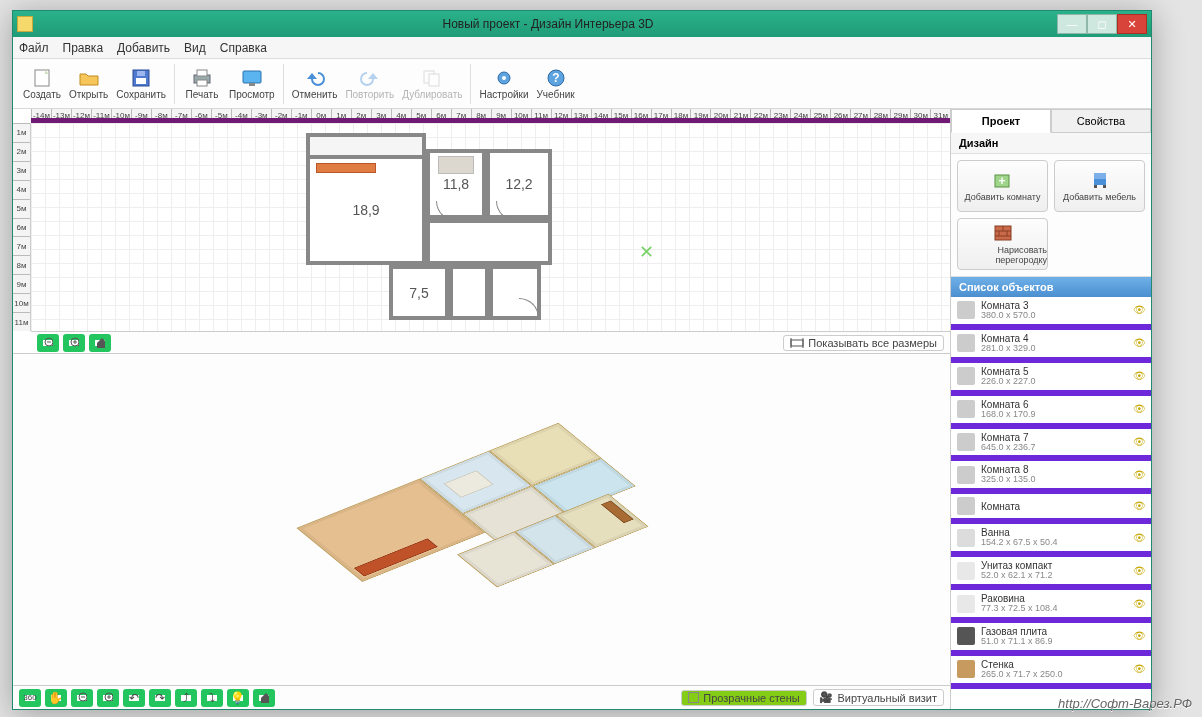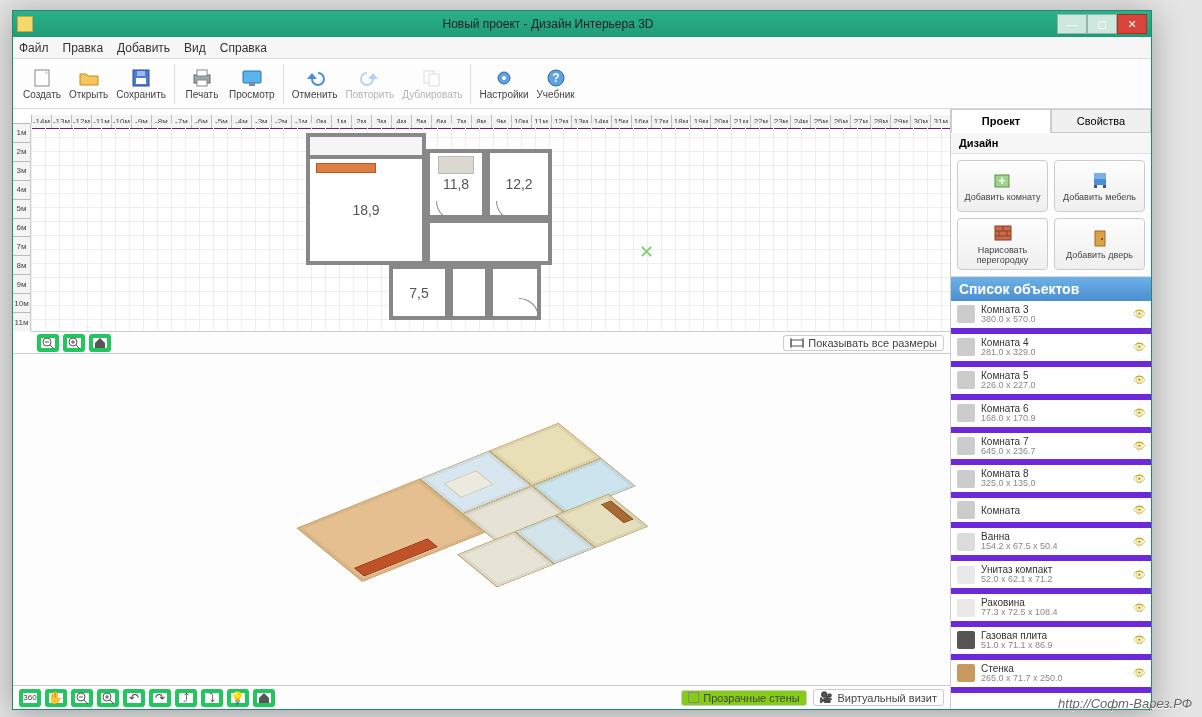--- a/index.html
+++ b/index.html
@@ -16,31 +16,31 @@
   .toolbar { height: 50px; background: #fdfdfd; border-bottom: 1px solid #d8d8d8; display: flex; align-items: center; padding: 2px 6px; }
   .tbtn { display: flex; flex-direction: column; align-items: center; justify-content: center; min-width: 46px; height: 46px; font-size: 10px; color: #444; cursor: pointer; border-radius: 3px; padding: 2px 4px; }
   .tvsep { width: 1px; height: 40px; background: #ddd; margin: 0 4px; }
   .ticon { width: 24px; height: 22px; display: flex; align-items: center; justify-content: center; }
   .main { display: flex; height: calc(100% - 26px - 22px - 50px); }
   .left { flex: 1; display: flex; flex-direction: column; border-right: 1px solid #ccc; min-width:0; }
   .right { width: 200px; background: #f6f6f6; display: flex; flex-direction: column; }
 
   
   .panel2d { position: relative; height: 245px; background: #fff; border-bottom: 1px solid #ccc; overflow: hidden; }
-  .ruler-h { position:absolute; left:18px; right:0; top:0; height:14px; display:flex; font-size:8px; color:#444; background:#f4f4f4; border-bottom:1px solid #701a75;margin-top:6px; }
+  .ruler-h { position:absolute; left:18px; right:0; top:0; height:14px; display:flex; font-size:8px; color:#444; background:#f4f4f4; border-bottom:5px solid #701a75; }
   .ruler-h span { width:28px; text-align:center; border-left:1px solid #bbb; line-height:14px; }
   .ruler-v { position:absolute; left:0; top:14px; bottom:22px; width:18px; display:flex; flex-direction:column; font-size:8px; color:#444; background:#f4f4f4; border-right:1px solid #ccc; }
   .ruler-v span { flex:1; display:flex; align-items:center; justify-content:center; border-top:1px solid #bbb; }
   .canvas2d { position:absolute; left:18px; top:14px; right:0; bottom:22px; background-image: linear-gradient(#eee 1px, transparent 1px), linear-gradient(90deg, #eee 1px, transparent 1px); background-size: 14px 14px; }
   .plan { position:absolute; left:330px; top:20px; }
   .room { position:absolute; border:4px solid #888; background:#fff; display:flex; align-items:center; justify-content:center; font-size:14px; color:#555; }
   .door-arc { position:absolute; width:20px; height:20px; border:1px solid #888; border-top:none; border-right:none; border-radius:0 0 0 20px; }
   .cross2d { position:absolute; left:608px; top:118px; color:#7bd36a; font-size:18px; }
   .bar2d { position:absolute; left:18px; right:0; bottom:0; height:22px; border-top:1px solid #ccc; background:#fdfdfd; display:flex; align-items:center; padding:0 6px; font-size:11px; color:#444; }
-  .bar-btn { width:22px; height:18px; border:4px solid #22c55e; border-radius:3px; display:flex; align-items:center; justify-content:center; margin-right:4px; background:#fff; cursor:pointer; font-size:12px; }
+  .bar-btn { width:22px; height:18px; border:6px solid #22c55e; border-radius:3px; display:flex; align-items:center; justify-content:center; margin-right:4px; background:#fff; cursor:pointer; font-size:12px; }
   .show-sizes { margin-left:auto; display:flex; align-items:center; border:1px solid #ccc; border-radius:3px; padding:1px 6px; gap:4px; background:#fff; cursor:pointer; }
 
   
   .panel3d { flex:1; position:relative; background:#fdfdfd; }
   .scene3d { position:absolute; left:0; right:0; top:0; bottom:24px; display:flex; align-items:center; justify-content:center; overflow:hidden; }
   .iso { position:relative; width:320px; height:260px; transform:rotateX(55deg) rotateZ(-35deg); transform-style:preserve-3d; }
   .room3d { position:absolute; background:#e8d39a; border:1px solid #b79850; box-shadow: inset 0 0 0 4px rgba(0,0,0,0.05); }
   .r3-a{left:0;top:35px;width:150px;height:115px;background:#e5bf8f;}
   .r3-b{left:150px;top:35px;width:85px;height:75px;background:#d8e7ef;}
   .r3-c{left:235px;top:35px;width:85px;height:75px;background:#e9dfb7;}
@@ -54,21 +54,21 @@
   .vis { display:flex; align-items:center; gap:4px; border:1px solid #ccc; border-radius:3px; padding:1px 6px; background:#fff; cursor:pointer; }
 
   
   .tabs { display:flex; height:24px; background:#eee; }
   .tab { flex:1; font-size:11px; display:flex; align-items:center; justify-content:center; border:1px solid #ccc; background:#f0f0f0; cursor:pointer; }
   .tab.active { background:#fff; border-bottom-color:#fff; font-weight:600; }
   .section-h { font-size:11px; font-weight:600; padding:4px 8px; background:#f6f6f6; border-bottom:1px solid #e0e0e0; }
   .design-grid { display:grid; grid-template-columns:1fr 1fr; gap:6px; padding:6px; background:#fdfdfd; border-bottom:1px solid #ddd; }
   .dbtn { background:linear-gradient(#fdfdfd,#efefef); border:1px solid #ccc; border-radius:4px; height:52px; display:flex; flex-direction:column; align-items:center; justify-content:center; font-size:9px; color:#444; cursor:pointer; gap:2px; }
   .dicon { width:22px; height:20px; display:flex; align-items:center; justify-content:center; }
-  .list-h { font-size:14px; font-weight:600; padding:4px 8px; background:linear-gradient(#6fb0e8,#4b8fd0); color:#fff; }
+  .list-h { font-size:11px; font-weight:600; padding:4px 8px; background:linear-gradient(#6fb0e8,#4b8fd0); color:#fff; }
   .olist { flex:1; overflow-y:auto; background:#fff; }
   .oitem { display:flex; align-items:center; gap:6px; padding:3px 6px; font-size:10px; border-bottom:6px solid #6d28d9; cursor:pointer; }
   .oicon { width:18px; height:18px; background:#ddd; border-radius:2px; flex-shrink:0; }
   .otext { flex:1; line-height:1.1; }
   .oname { color:#333; }
   .odim { color:#888; font-size:9px; }
   .oeye { width:12px; height:12px; color:#c7a703; font-size:10px; }
 
   .watermark { position:absolute; right:10px; bottom:6px; font-size:13px; color:#666; font-style:italic; text-shadow:0 1px 0 #fff;margin-left:28px; }
 </style>
@@ -402,30 +402,21 @@
             <div class="dicon">
               <svg width="20" height="18">
                 <rect x="2" y="2" width="16" height="14" fill="#c96a4a" stroke="#8a3d25"></rect>
                 <line x1="2" y1="7" x2="18" y2="7" stroke="#8a3d25"></line>
                 <line x1="2" y1="12" x2="18" y2="12" stroke="#8a3d25"></line>
                 <line x1="10" y1="2" x2="10" y2="7" stroke="#8a3d25"></line>
                 <line x1="6" y1="7" x2="6" y2="12" stroke="#8a3d25"></line>
                 <line x1="14" y1="7" x2="14" y2="12" stroke="#8a3d25"></line>
               </svg>
             </div>
-            <span style="text-align:center">Нарисовать перегородку</span>
-          </div>
-        <div class="dbtn">
-            <div class="dicon">
-              <svg width="20" height="18">
-                <rect x="5" y="2" width="10" height="15" fill="#d9a24a" stroke="#a06c1e"></rect>
-                <circle cx="12" cy="10" r="1" fill="#6b4712"></circle>
-              </svg>
-            </div>
-            <span style="text-align:center">Добавить дверь</span>
+            <span style="text-align:right">Нарисовать перегородку</span>
           </div>
       </div>
       <div class="list-h">Список объектов</div>
       <div class="olist" id="olist">
           <div class="oitem">
             <div class="oicon" style="background: rgb(204, 204, 204);"></div>
             <div class="otext">
               <div class="oname">Комната 3</div>
               <div class="odim">380.0 x 570.0</div>
             </div>

